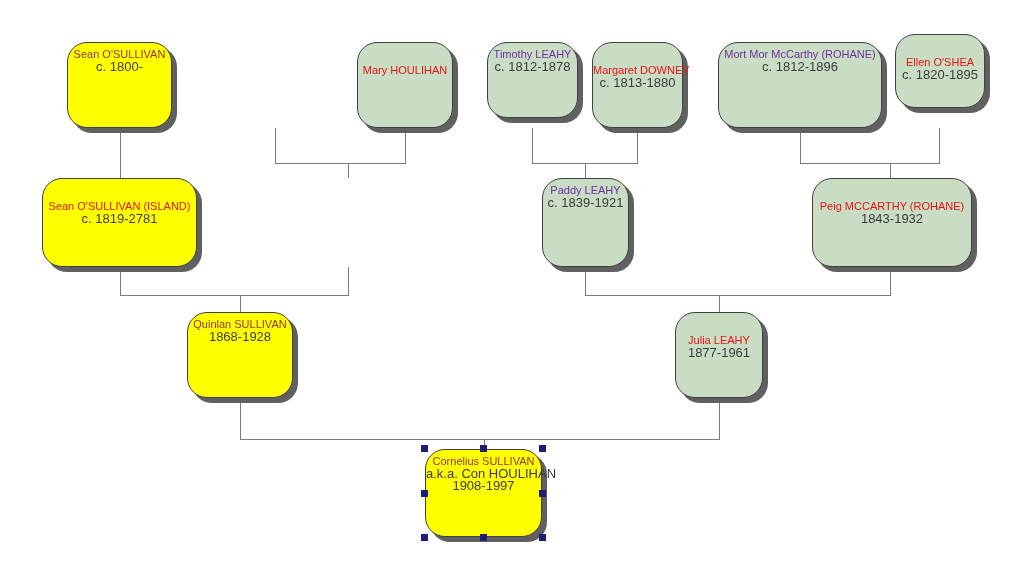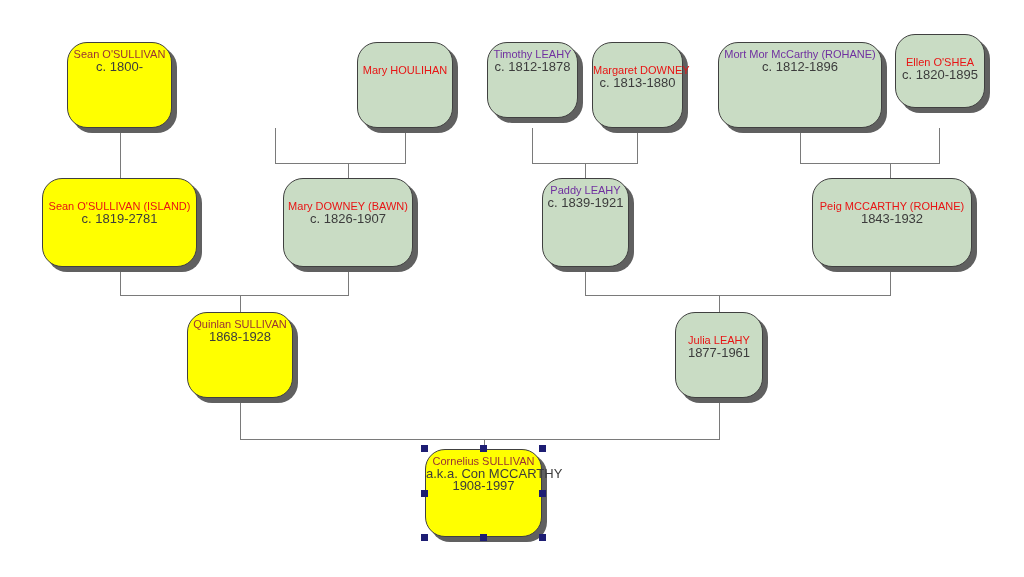--- a/index.html
+++ b/index.html
@@ -85,24 +85,20 @@
   <div class="pbox bg-green" style="left:895px;top:34px;width:90px;height:74px">
     <div class="pname nm-red">Ellen O'SHEA</div>
     <div class="pdates">c. 1820-1895</div>
   </div>
 
   <div class="pbox bg-yellow" style="left:42px;top:178px;width:155px;height:89px">
     <div class="pname nm-red">Sean O'SULLIVAN (ISLAND)</div>
     <div class="pdates">c. 1819-2781</div>
   </div>
 
-  <div class="pbox bg-green" style="left:283px;top:178px;width:130px;height:89px">
-    <div class="pname nm-red">Mary DOWNEY (BAWN)</div>
-    <div class="pdates">c. 1826-1907</div>
-  </div>
 
   <div class="pbox bg-green" style="left:542px;top:178px;width:87px;height:89px">
     <div class="pname nm-purple">Paddy LEAHY</div>
     <div class="pdates">c. 1839-1921</div>
   </div>
 
   <div class="pbox bg-green" style="left:812px;top:178px;width:160px;height:89px">
     <div class="pname nm-red">Peig MCCARTHY (ROHANE)</div>
     <div class="pdates">1843-1932</div>
   </div>
@@ -112,21 +108,21 @@
     <div class="pdates">1868-1928</div>
   </div>
 
   <div class="pbox bg-green" style="left:675px;top:312px;width:88px;height:86px">
     <div class="pname nm-red">Julia LEAHY</div>
     <div class="pdates">1877-1961</div>
   </div>
 
   <div class="pbox bg-yellow" style="left:425px;top:449px;width:117px;height:88px">
     <div class="pname nm-maroon">Cornelius SULLIVAN</div>
-    <div class="paka">a.k.a. Con MCCARTHY</div>
+    <div class="paka">a.k.a. Con HOULIHAN</div>
     <div class="pdates">1908-1997</div>
   </div>
 
   <div class="handle" style="left:421px;top:445px"></div>
   <div class="handle" style="left:480px;top:445px"></div>
   <div class="handle" style="left:539px;top:445px"></div>
   <div class="handle" style="left:421px;top:490px"></div>
   <div class="handle" style="left:539px;top:490px"></div>
   <div class="handle" style="left:421px;top:534px"></div>
   <div class="handle" style="left:480px;top:534px"></div>

